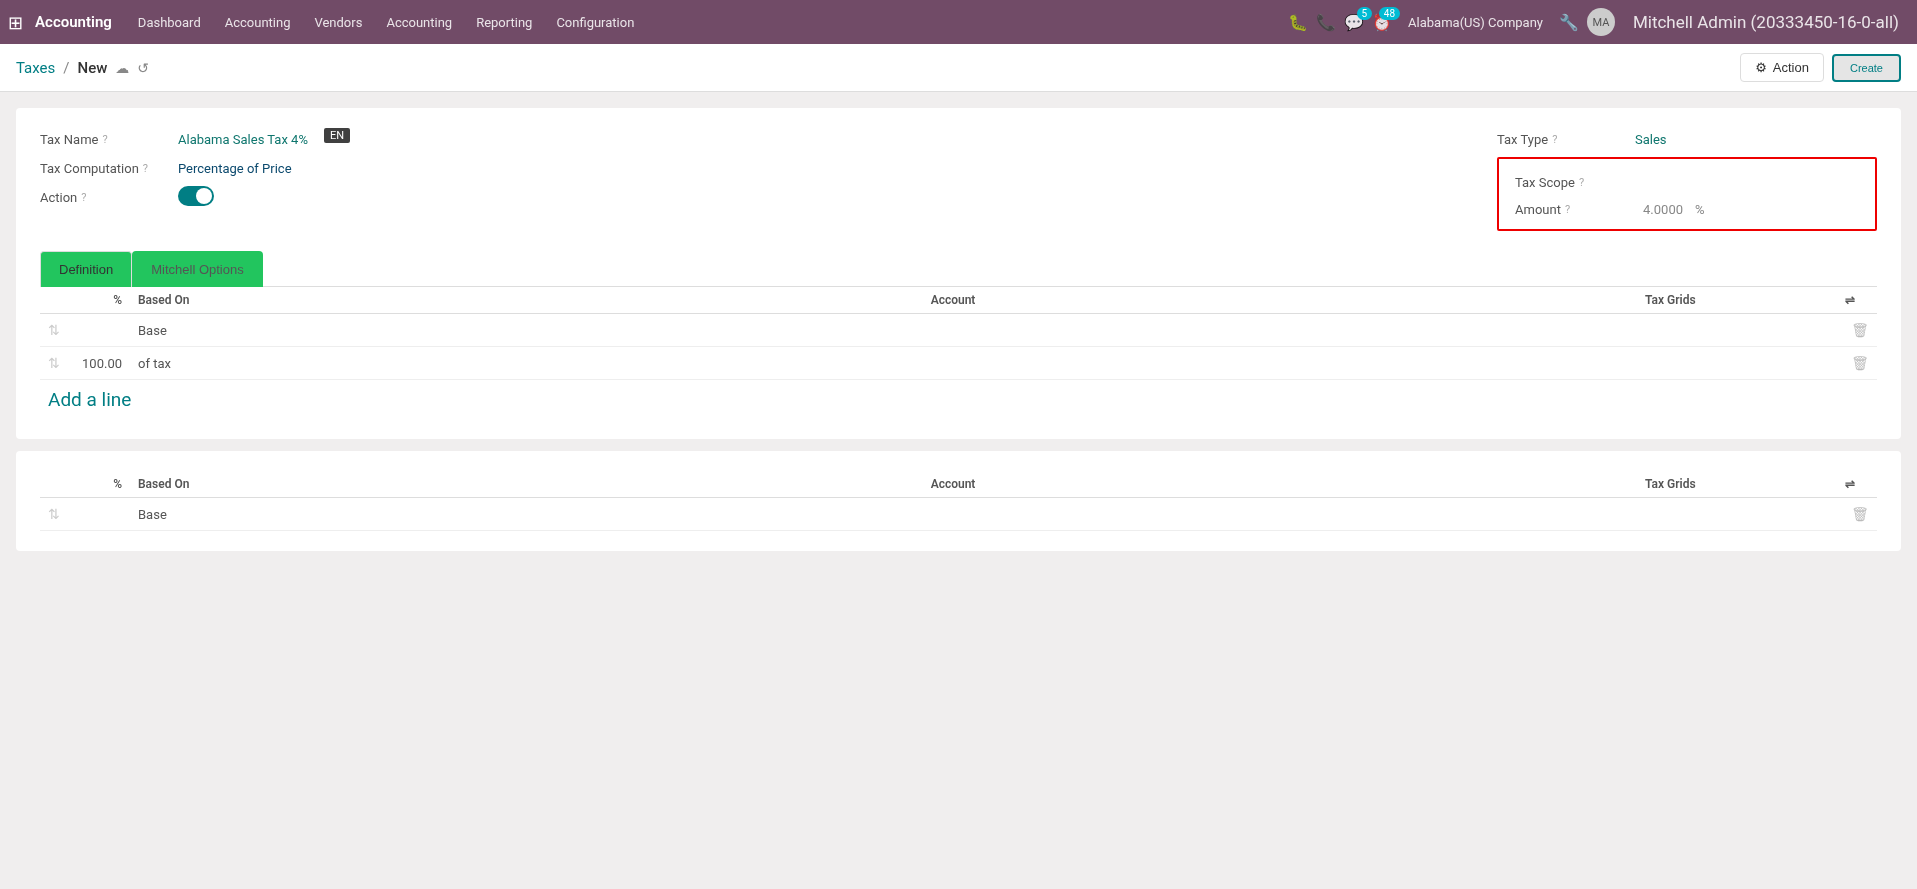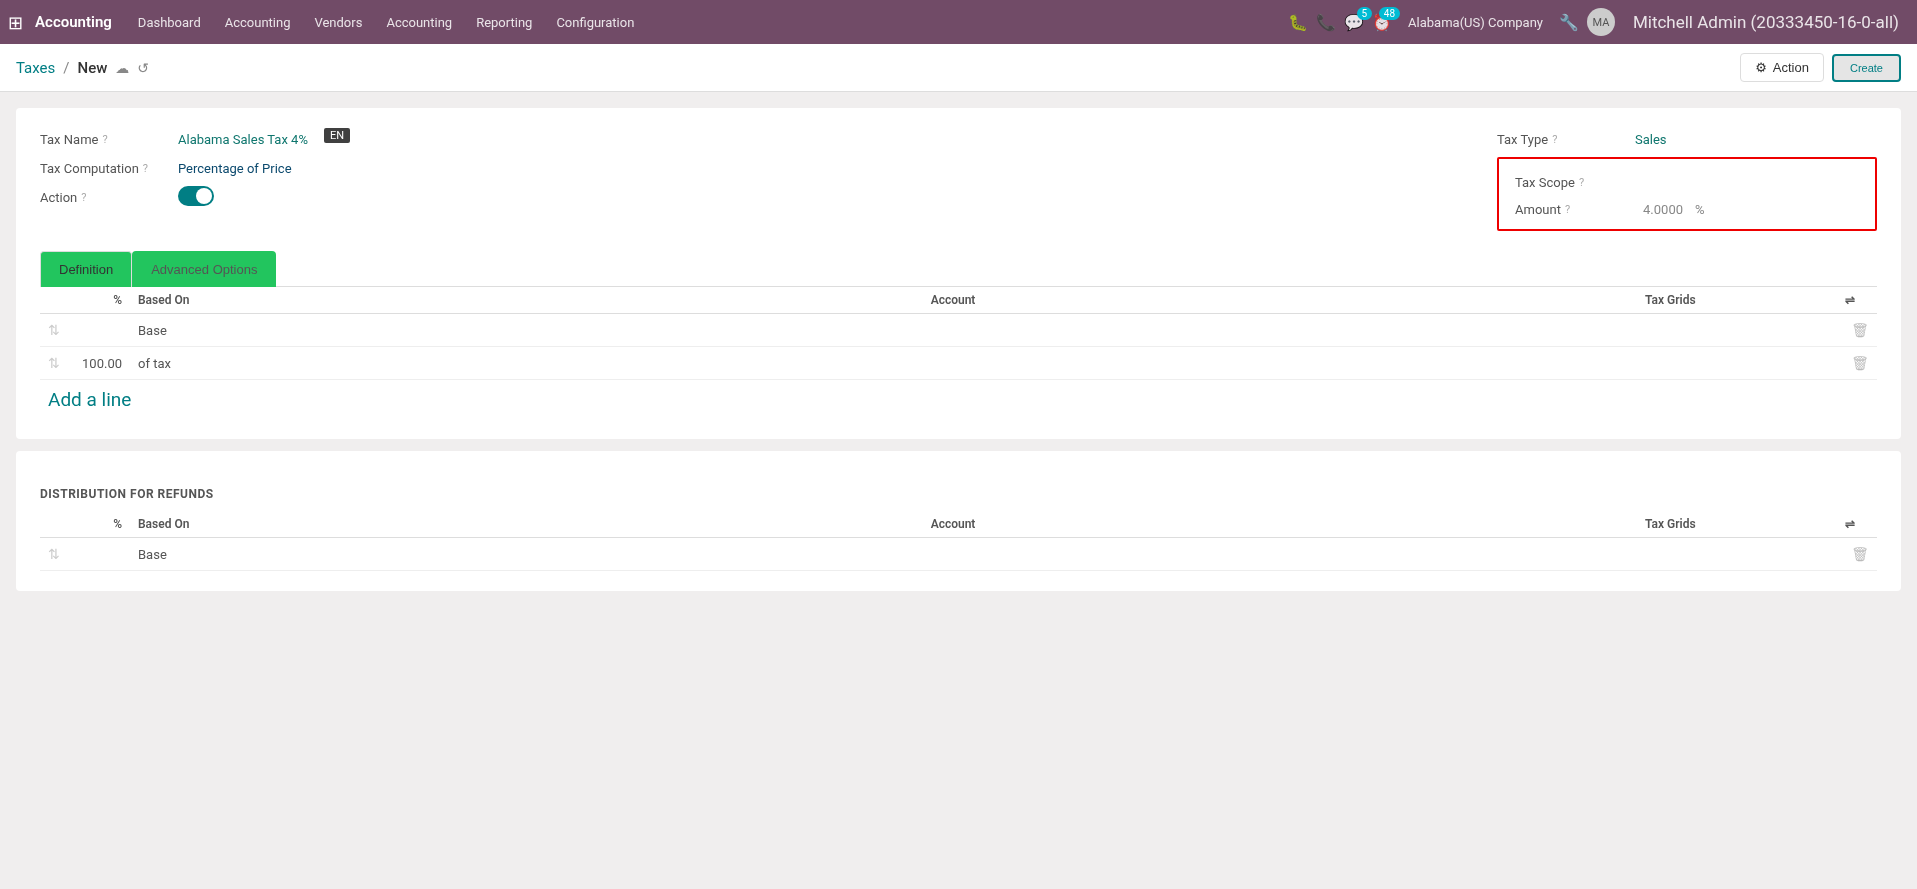--- a/index.html
+++ b/index.html
@@ -200,21 +200,21 @@
             <span class="amount-value">4.0000</span>
             <span class="amount-unit">%</span>
           </div>
         </div>
       </div>
     </div>
 
     <div style="margin-top: 20px;">
       <div class="tabs-bar">
         <button class="tab active">Definition</button>
-        <button class="tab">Advanced Options</button>
+        <button class="tab">Mitchell Options</button>
       </div>
     </div>
 
     <div>
       
       <table class="dist-table">
         <thead>
           <tr>
             <th class="col-handle"></th>
             <th class="col-percent right">%</th>
@@ -241,21 +241,20 @@
             <td class="col-taxgrids"></td>
             <td class="col-delete right"><span class="row-delete">🗑</span></td>
           </tr>
         </tbody>
       </table>
       <span class="add-line">Add a line</span>
     </div>
   </div>
 
   <div class="form-card">
-    <div class="section-title">DISTRIBUTION FOR REFUNDS</div>
     <table class="dist-table">
       <thead>
         <tr>
           <th class="col-handle"></th>
           <th class="col-percent right">%</th>
           <th>Based On</th>
           <th>Account</th>
           <th class="col-taxgrids">Tax Grids</th>
           <th class="col-delete th-transfer-icon">⇌</th>
         </tr>

